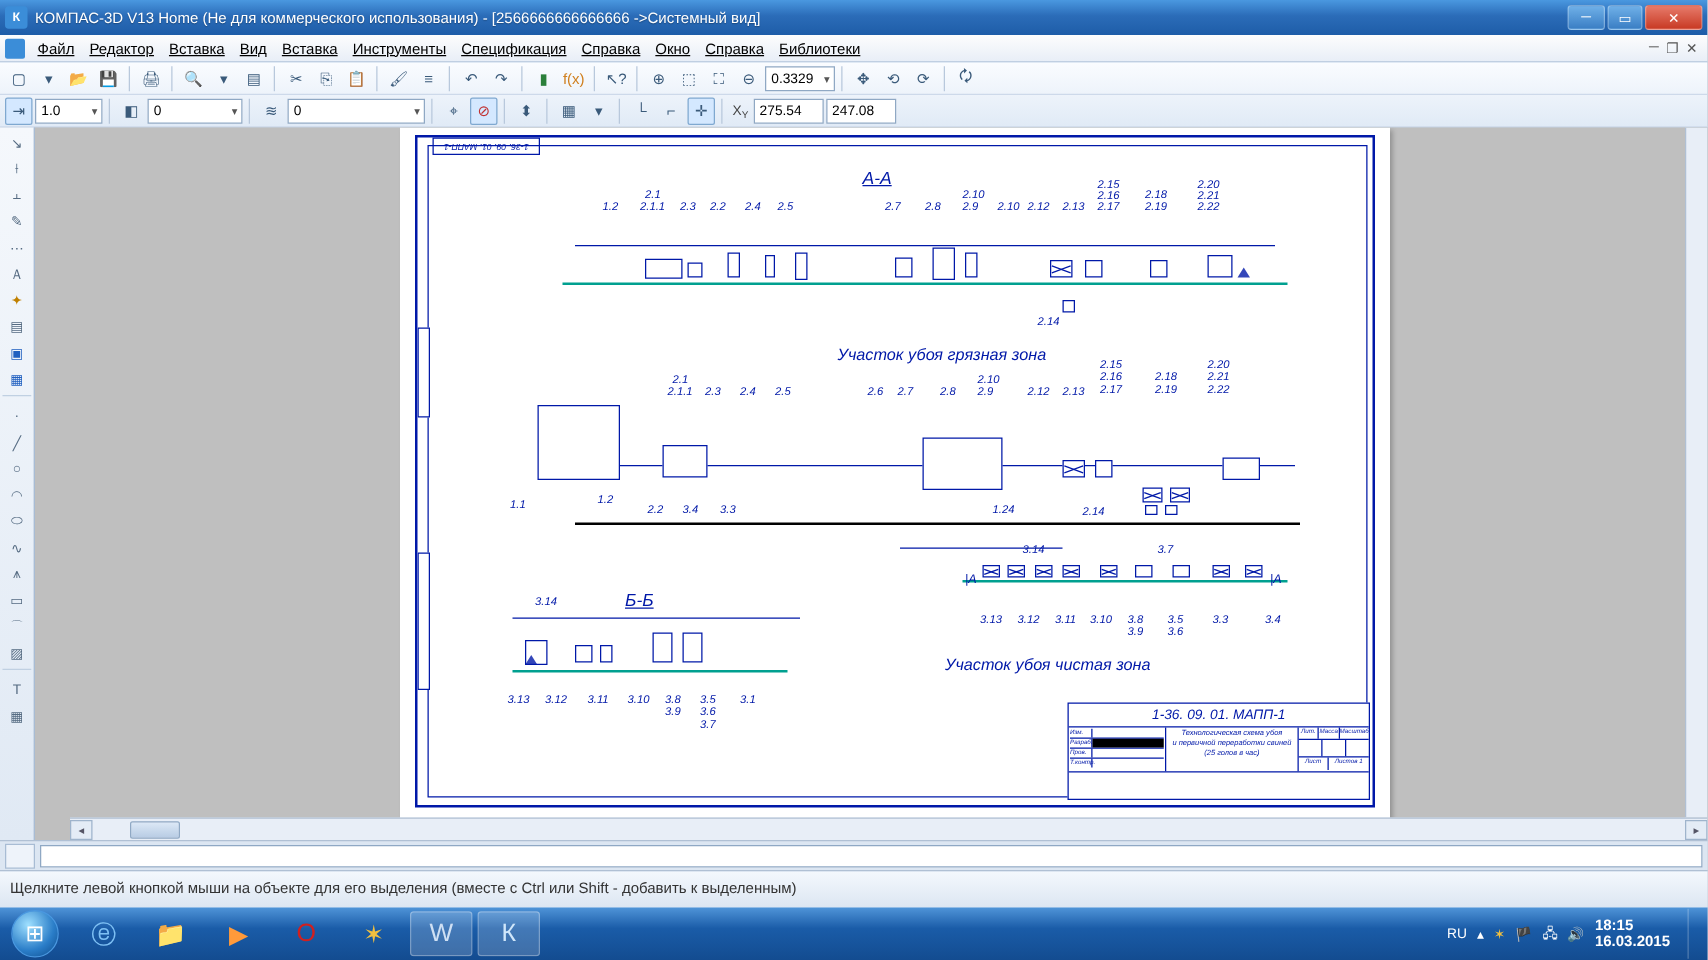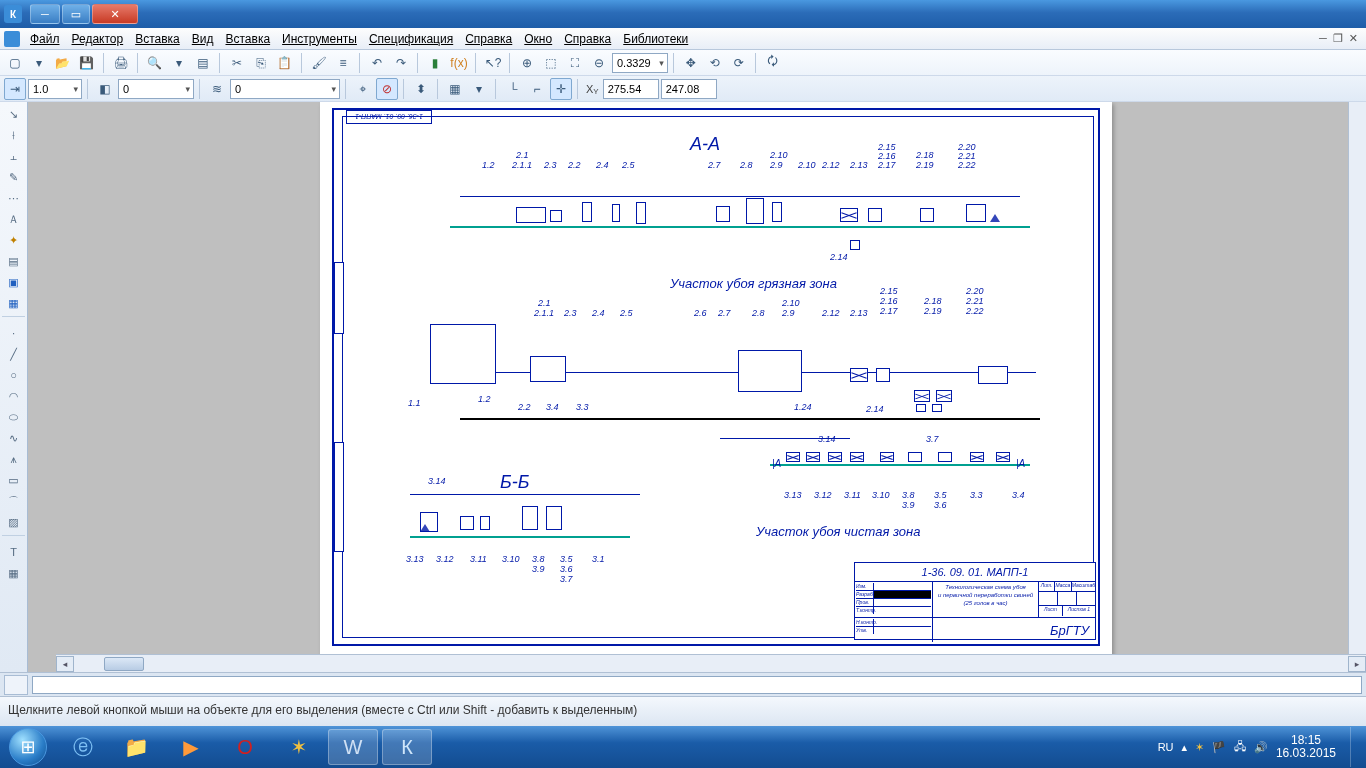--- a/index.html
+++ b/index.html
@@ -40,21 +40,21 @@
 .canvas-area { flex: 1; background: #bfbfbf; position: relative; overflow: hidden; }
 .sheet { position: absolute; left: 292px; top: 0; width: 792px; height: 554px; background: #fff; box-shadow: 2px 2px 4px rgba(0,0,0,.25); }
 .frame-outer { position:absolute; left:12px; top:6px; right:12px; bottom:10px; border:2px solid #0018a8; }
 .frame-inner { position:absolute; left:22px; top:14px; right:18px; bottom:18px; border:1px solid #0018a8; }
 .title-box-top { position:absolute; left:26px; top:8px; width:86px; height:14px; border:1px solid #0018a8; display:flex;align-items:center;justify-content:center; font-size:7px; font-style:italic; color:#0018a8; transform:scaleY(-1); }
 .title-box-top span { transform:scaleY(-1) rotate(180deg); display:inline-block; }
 
 .drawing { position:absolute; left:0; top:0; width:100%; height:100%; font-family: "Times New Roman", serif; font-style:italic; color:#0018a8; }
 .dlabel { position:absolute; font-size:9px; white-space:nowrap; }
 .dlabel.u { }
-.section-title { position:absolute; font-size:18px; font-style:italic; }
+.section-title { position:absolute; font-size:14px; font-style:italic;text-decoration:underline; }
 .zone-label { position:absolute; font-size:13px; }
 
 .hline { position:absolute; height:1px; background:#0018a8; }
 .greenline { position:absolute; height:2px; background:#00a090; }
 .floor { position:absolute; height:2px; background:#000; }
 .box { position:absolute; border:1px solid #0018a8; background:#fff; }
 .arrow { position:absolute; font-size:10px; color:#0018a8; }
 
 
 .titleblock { position:absolute; right:16px; bottom:16px; width:242px; height:78px; border:1.5px solid #0018a8; background:#fff; }
@@ -77,34 +77,35 @@
 .statusbar { position:absolute; left:0; right:0; bottom:42px; height:30px; background:linear-gradient(#f4f8fd,#dce6f2); border-top:1px solid #b0c0d4; padding:6px 8px; font-size:12px; color:#333; }
 
 
 .taskbar { position:absolute; left:0; right:0; bottom:0; height:42px; background:linear-gradient(#4f94d8,#1a5ca8 40%,#134c90); display:flex; align-items:center; }
 .start-btn { width:56px; height:42px; display:flex;align-items:center;justify-content:center; }
 .start-orb { width:38px;height:38px; border-radius:50%; background:radial-gradient(circle at 35% 30%, #9fe0ff,#2a7dc8 60%,#0d4a8a); border:1px solid #4a98e0; position:relative; }
 .start-orb::before { content:"⊞"; position:absolute; left:50%; top:50%; transform:translate(-50%,-52%); color:#fff; font-size:18px; }
 .tb-item { width:50px; height:36px; margin:0 2px; border-radius:3px; display:flex;align-items:center;justify-content:center; font-size:20px; }
 .tb-item.active { background:rgba(255,255,255,.18); box-shadow:inset 0 0 0 1px rgba(255,255,255,.3); }
 .tray { margin-left:auto; display:flex; align-items:center; color:#fff; font-size:11px; padding-right:6px; gap:8px; }
-.tray .clock { text-align:center; line-height:13px; font-size:12px; }
+.tray .clock { text-align:left; line-height:13px; font-size:12px;font-weight:bold; }
 .tray .show-desktop { width:10px; height:40px; border-left:1px solid rgba(255,255,255,.25); margin-left:6px; }
 
 
 .equip { position:absolute; border:1px solid #0018a8; background:#fff; }
 .equip.x::before, .equip.x::after { content:""; position:absolute; left:0; right:0; top:50%; height:1px; background:#0018a8; }
 .equip.x::before { transform:rotate(20deg); } .equip.x::after { transform:rotate(-20deg); }
 .tri { position:absolute; width:0; height:0; border-left:5px solid transparent; border-right:5px solid transparent; border-bottom:8px solid #0018a8; opacity:.8;}
 </style>
 </head>
 <body>
 
 <div class="titlebar">
   <div class="app-icon">К</div>
+  <div class="title">КОМПАС-3D V13 Home (Не для коммерческого использования) - [2566666666666666 -&gt;Системный вид]</div>
   <div class="win-btns">
     <div class="win-btn">─</div>
     <div class="win-btn max">▭</div>
     <div class="win-btn close">✕</div>
   </div>
 </div>
 
 <div class="menubar">
   <div class="app-sm-icon"></div>
   <div class="mi"><u>Файл</u></div>
@@ -417,33 +418,20 @@
                 <span style="flex:1;border-right:1px solid #0018a8"></span>
                   <span style="flex:1;border-right:1px solid #0018a8"></span>
                   <span style="flex:1"></span>
               </div>
               <div style="display:flex;height:10px">
                 <span style="flex:1;border-right:1px solid #0018a8;text-align:center">Лист</span>
                 <span style="flex:1.4;text-align:center">Листов 1</span>
               </div>
             </div>
           </div>
-          <div style="display:flex; height:24px">
-            <div style="width:78px; border-right:1px solid #0018a8; font-size:5px; line-height:7px; padding:1px">
-              <div style="display:flex;border-bottom:1px solid #0018a8">
-                  <span style="width:18px;border-right:1px solid #0018a8">Н.контр.</span>
-                  <span style="flex:1"></span>
-                </div>
-              <div style="display:flex">
-                  <span style="width:18px;border-right:1px solid #0018a8">Утв.</span>
-                  <span style="flex:1"></span>
-                </div>
-            </div>
-            <div style="flex:1; display:flex; align-items:center; justify-content:flex-end; padding-right:6px; font-size:13px">БрГТУ</div>
-          </div>
         </div>
       </div>
     </div>
 
     <div class="vscroll"></div>
     <div class="hscroll">
       <div class="sbtn">◂</div>
       <div class="thumb"></div>
       <div style="flex:1"></div>
       <div class="sbtn">▸</div>

